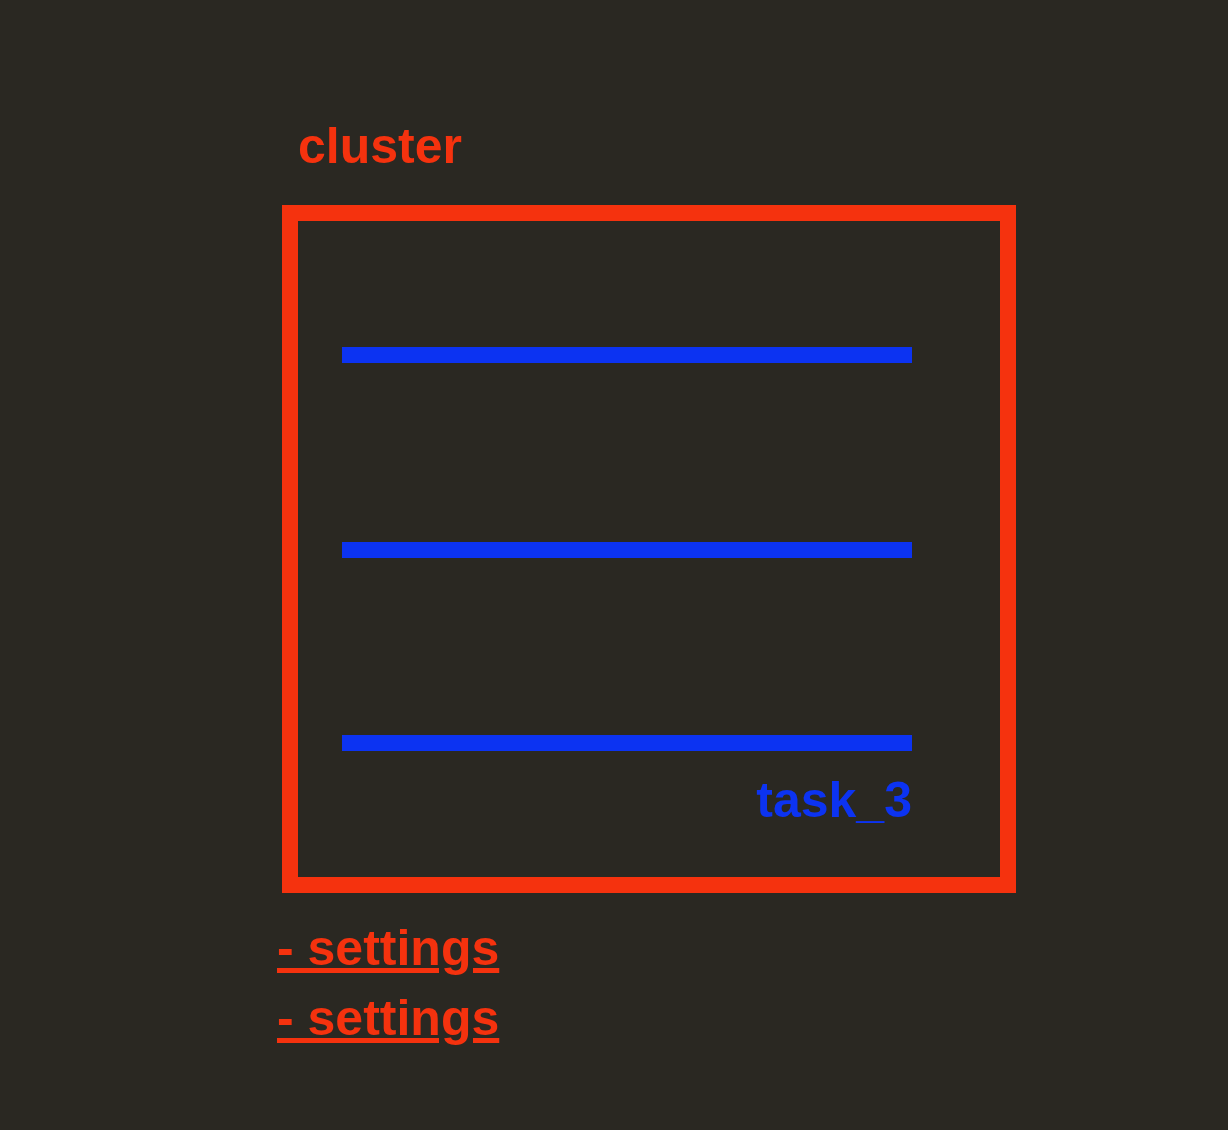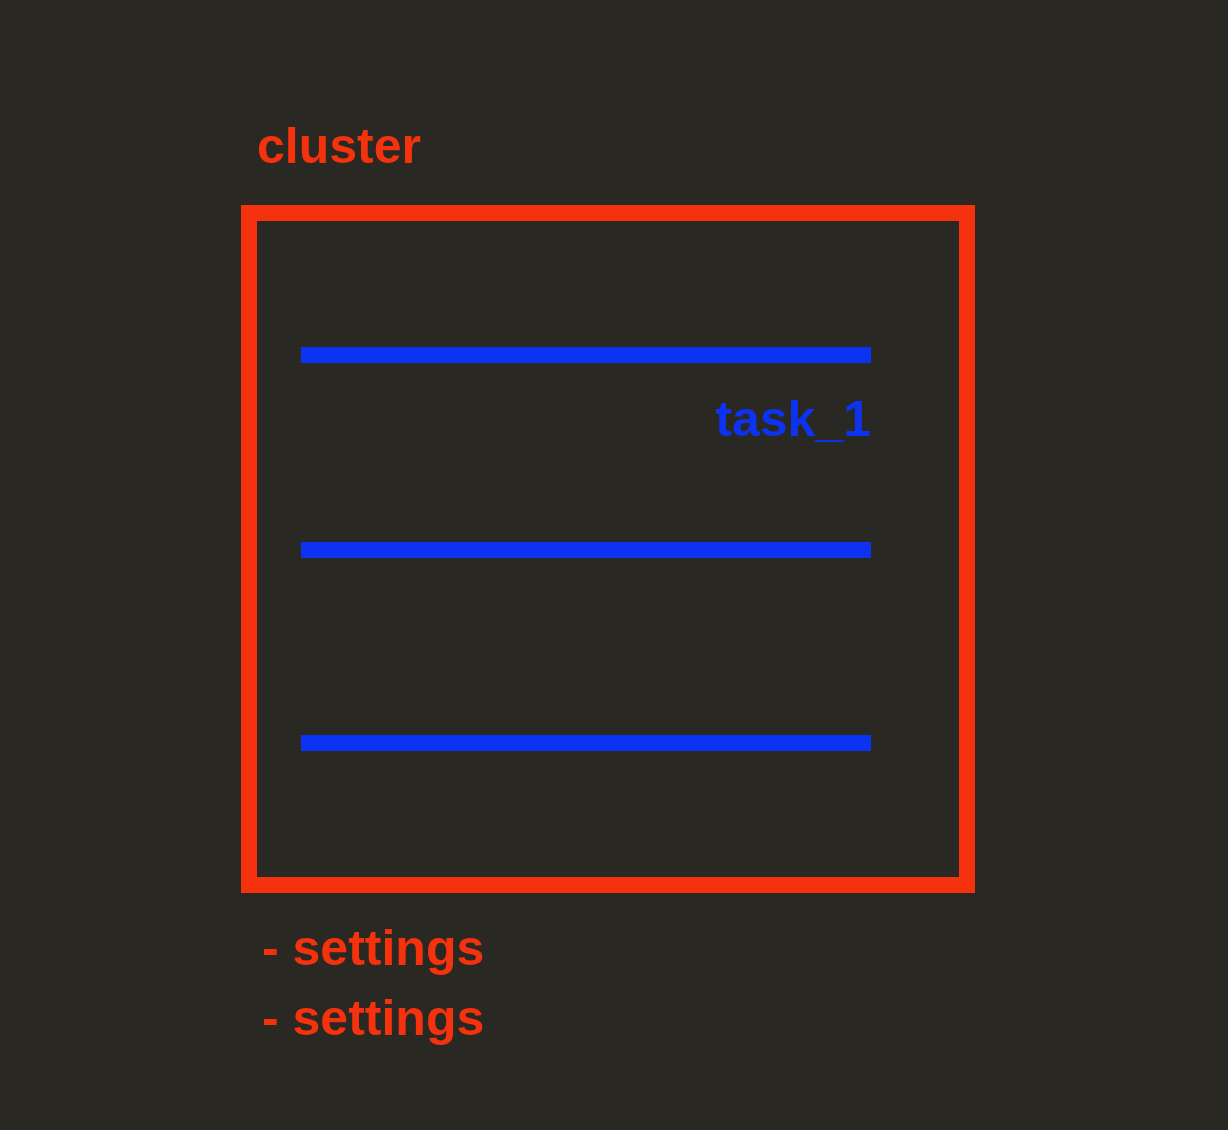--- a/index.html
+++ b/index.html
@@ -15,20 +15,21 @@
     width: 1228px;
     height: 1130px;
     background: var(--bg);
     font-family: "Liberation Sans", sans-serif;
     overflow: hidden;
     position: relative;
   }
   .canvas {
     position: absolute;
     inset: 0;
+    margin-left: 41px;
   }
   .label-text {
     font-weight: bold;
     font-size: 50px;
     line-height: 1;
     white-space: nowrap;
   }
   .cluster-label {
     position: absolute;
     left: 257px;
@@ -59,38 +60,39 @@
     color: var(--blue);
   }
   .bar-1 { top: 347px; }
   .bar-2 { top: 542px; }
   .bar-3 { top: 735px; }
   .lbl-1 { top: 394px; }
   .lbl-2 { top: 588px; }
   .lbl-3 { top: 775px; }
   .note {
     position: absolute;
-    left: 262px;
+    left: 236px;
     color: var(--red);
+    text-decoration: underline;
   }
   .note-1 { top: 923px; }
   .note-2 { top: 993px; }
 </style>
 </head>
 <body>
 
 <div class="canvas">
 
   <div class="cluster-label label-text">cluster</div>
 
   <div class="cluster-box"></div>
 
   <div class="task-bar bar-1"></div>
-  <div class="task-label label-text lbl-1">task_1</div>
 
   <div class="task-bar bar-2"></div>
 
   <div class="task-bar bar-3"></div>
+  <div class="task-label label-text lbl-3">task_3</div>
 
   <div class="note note-1 label-text">- settings</div>
   <div class="note note-2 label-text">- settings</div>
 
 </div>
 
 </body></html>

